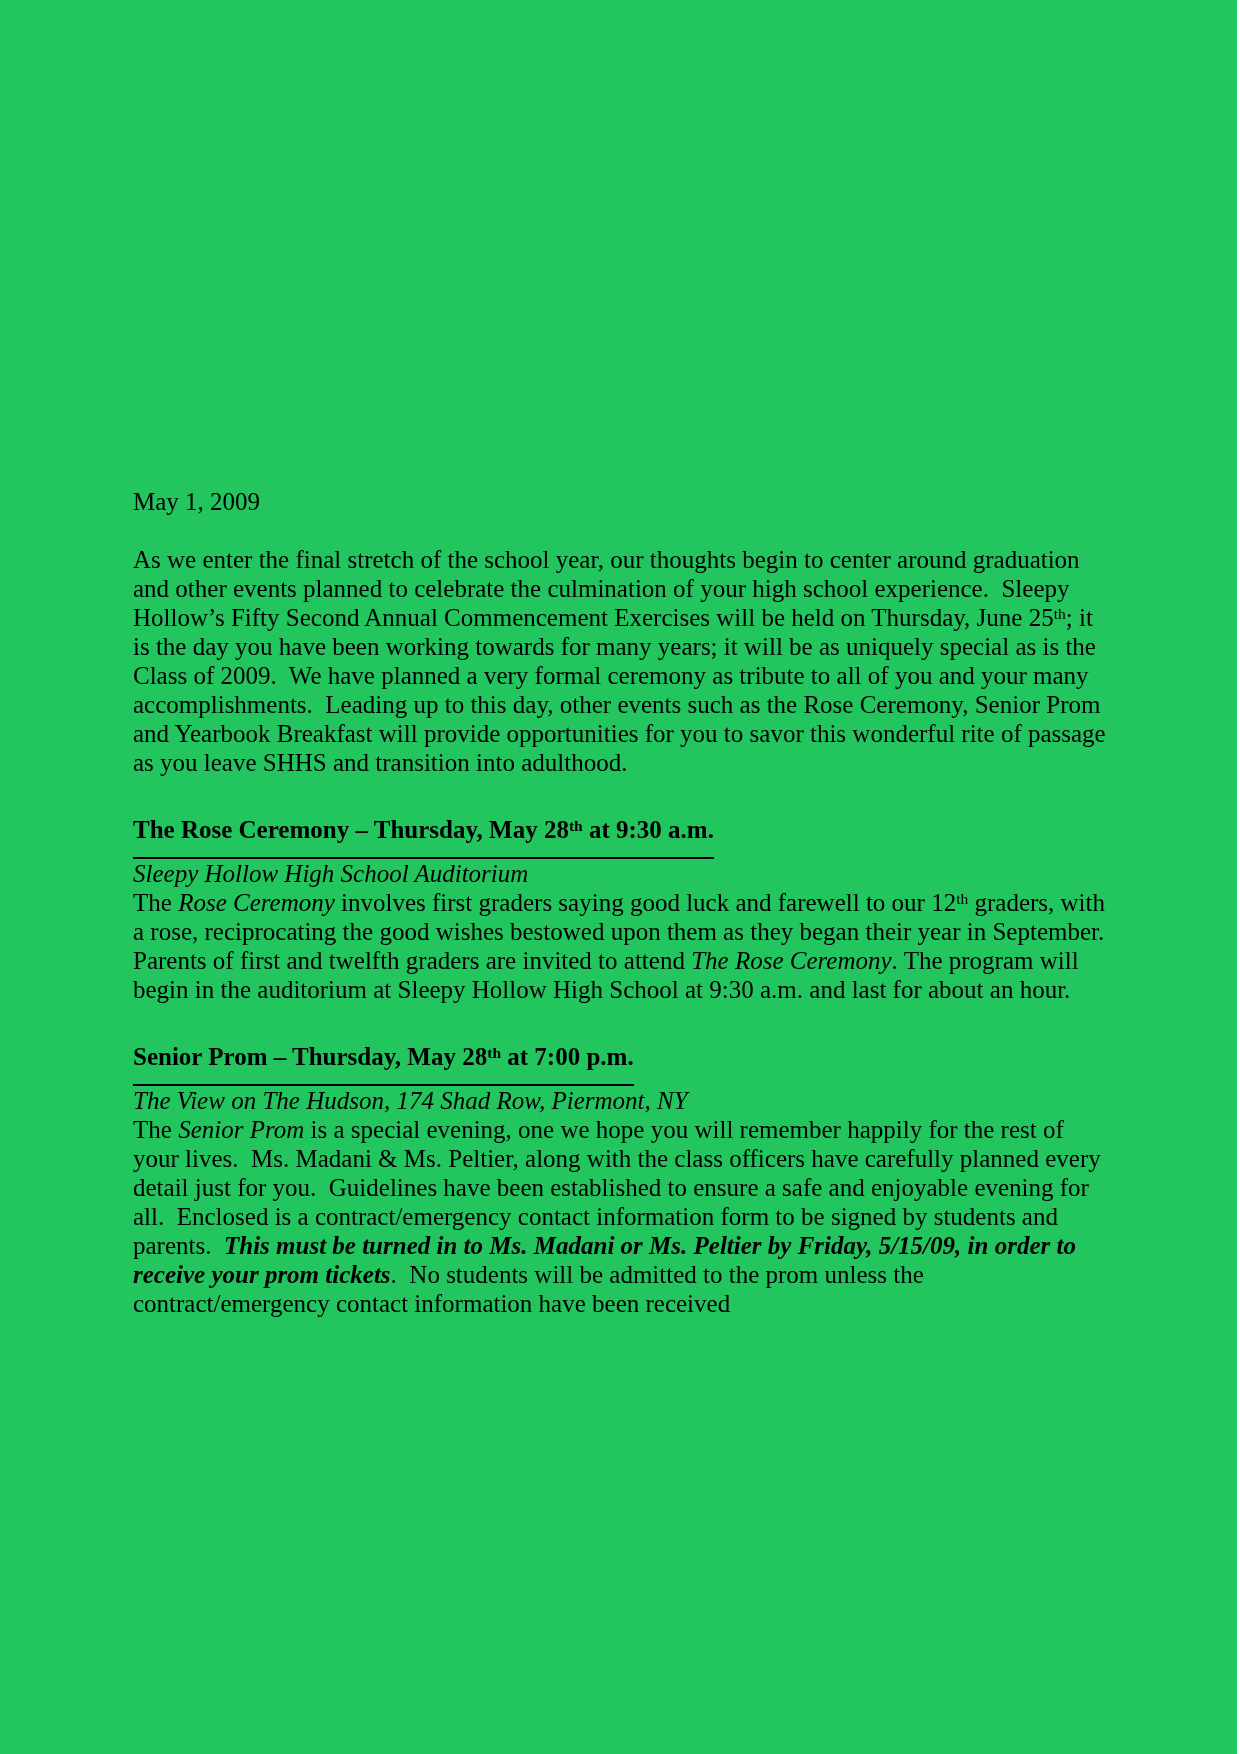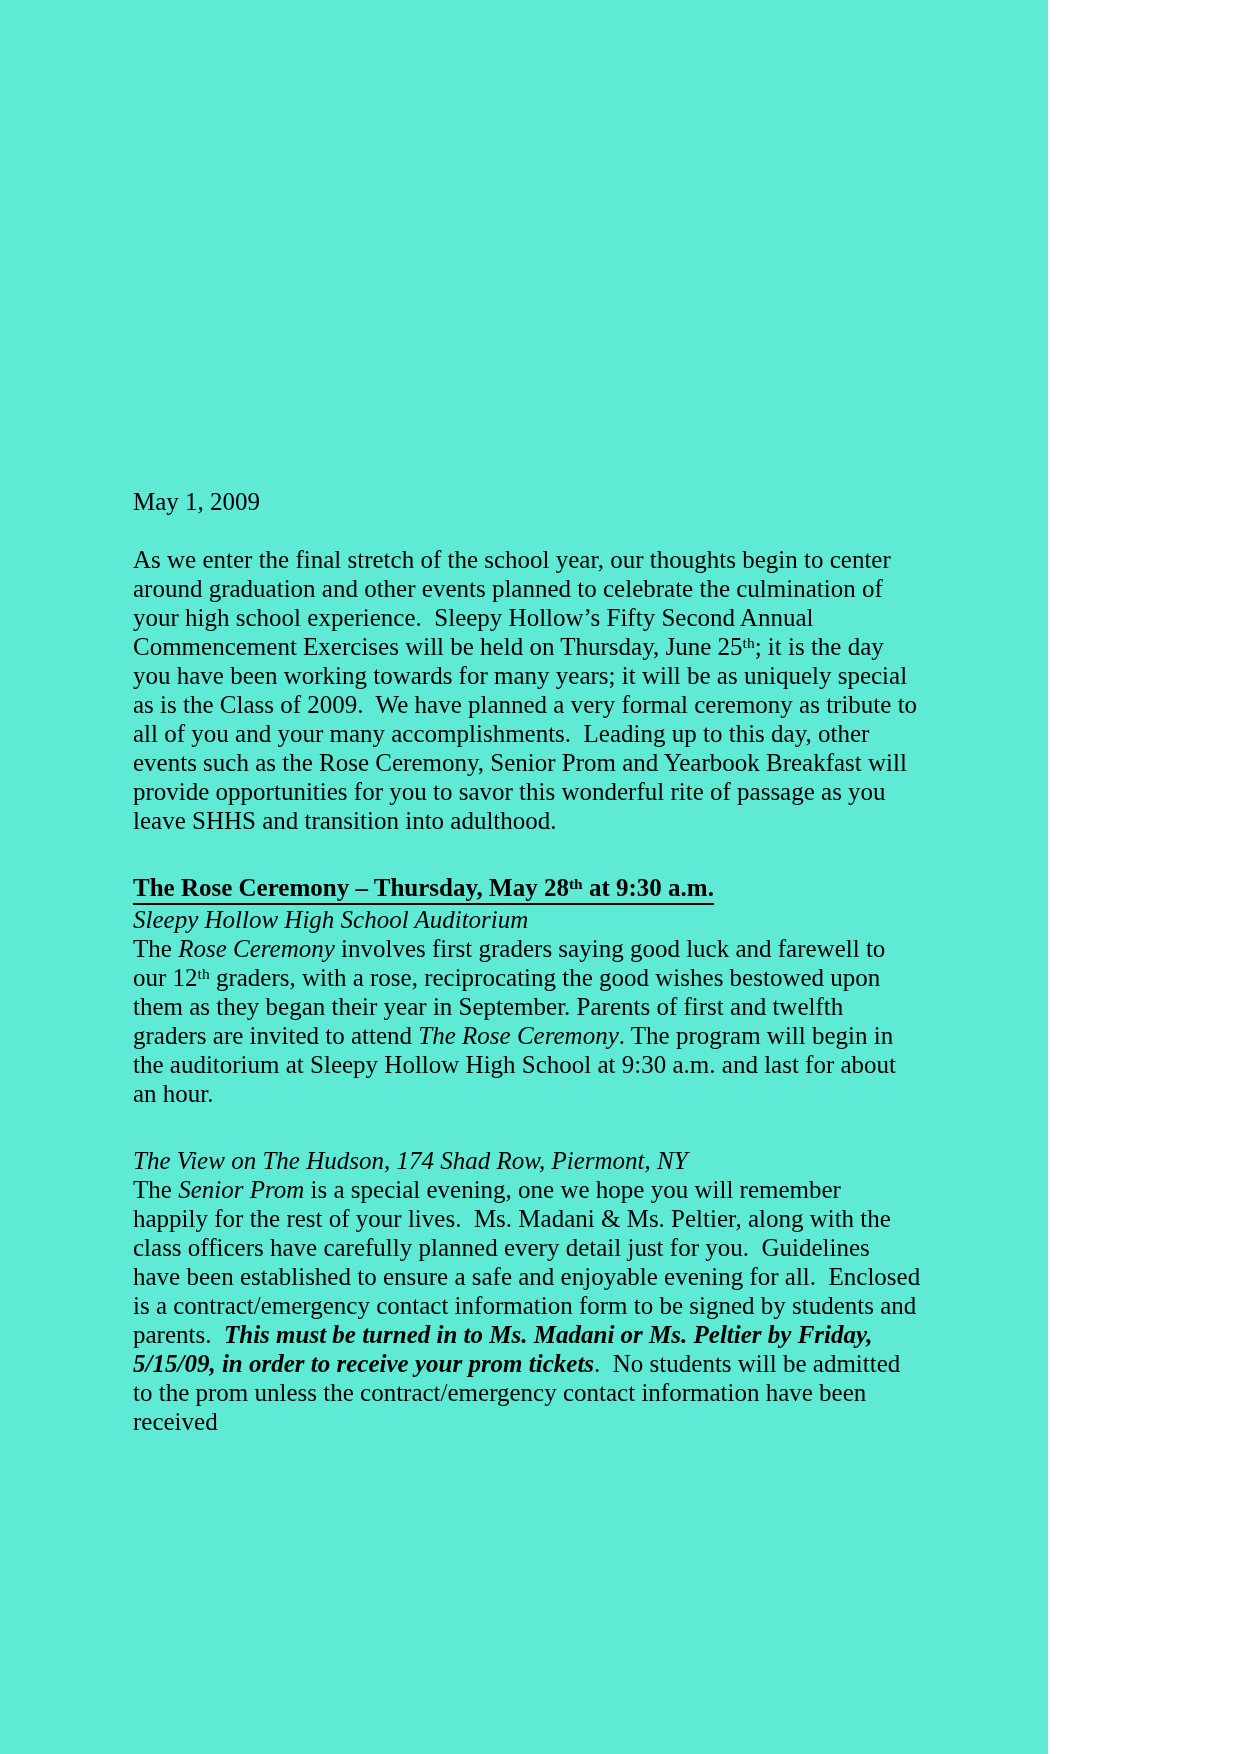--- a/index.html
+++ b/index.html
@@ -2,23 +2,23 @@
 <html><head>
 <meta charset="utf-8">
 <style>
   html, body {
     margin: 0;
     padding: 0;
     background: #ffffff;
   }
   .page {
     position: relative;
-    width: 1048px;
+    width: 1237px;
     height: 1754px;
-    background: #5eead4;
+    background: #22c55e;
     box-sizing: border-box;
     padding: 487px 127px 0 133px;
     font-family: "Liberation Serif", serif;
     font-size: 25px;
     line-height: 29px;
     color: #000000;
     overflow: hidden;
   }
   .block {
     margin: 0 0 29px 0;
@@ -27,21 +27,21 @@
   .section {
     margin-top: 38px;
   }
   .heading-line {
     margin: 0;
   }
   .heading {
     display: inline-block;
     font-weight: bold;
     border-bottom: 2.5px solid #000;
-    padding-bottom: 1px;
+    padding-bottom: 13px;
     white-space: pre-wrap;
   }
   .venue {
     font-weight: normal;
     font-style: italic;
     margin: 0;
   }
   .section-body {
     margin: 0;
     white-space: pre-wrap;
@@ -69,17 +69,20 @@
 
   <div class="section">
     <div class="heading-line">
       <span class="heading"><span class="seg">The Rose Ceremony – Thursday, May 28</span><span class="seg seg-sup">th</span><span class="seg"> at 9:30 a.m.</span></span>
     </div>
     <div class="venue">Sleepy Hollow High School Auditorium</div>
     <div class="section-body"><span class="seg">The </span><span class="seg seg-i">Rose Ceremony</span><span class="seg"> involves first graders saying good luck and farewell to our 12</span><span class="seg seg-sup">th</span><span class="seg"> graders, with a rose, reciprocating the good wishes bestowed upon them as they began their year in September. Parents of first and twelfth graders are invited to attend </span><span class="seg seg-i">The Rose Ceremony</span><span class="seg">. The program will begin in the auditorium at Sleepy Hollow High School at 9:30 a.m. and last for about an hour.</span></div>
   </div>
 
   <div class="section">
+    <div class="heading-line">
+      <span class="heading"><span class="seg">Senior Prom – Thursday, May 28</span><span class="seg seg-sup">th</span><span class="seg"> at 7:00 p.m.</span></span>
+    </div>
     <div class="venue">The View on The Hudson, 174 Shad Row, Piermont, NY</div>
     <div class="section-body"><span class="seg">The </span><span class="seg seg-i">Senior Prom</span><span class="seg"> is a special evening, one we hope you will remember happily for the rest of your lives.  Ms. Madani &amp; Ms. Peltier, along with the class officers have carefully planned every detail just for you.  Guidelines have been established to ensure a safe and enjoyable evening for all.  Enclosed is a contract/emergency contact information form to be signed by students and parents.  </span><span class="seg seg-b">This must be turned in to Ms. Madani or Ms. Peltier by Friday, 5/15/09, in order to receive your prom tickets</span><span class="seg">.  No students will be admitted to the prom unless the contract/emergency contact information have been received</span></div>
   </div>
 
 </div>
 
 </body></html>

